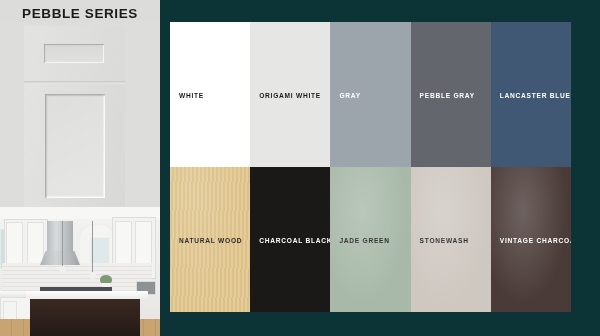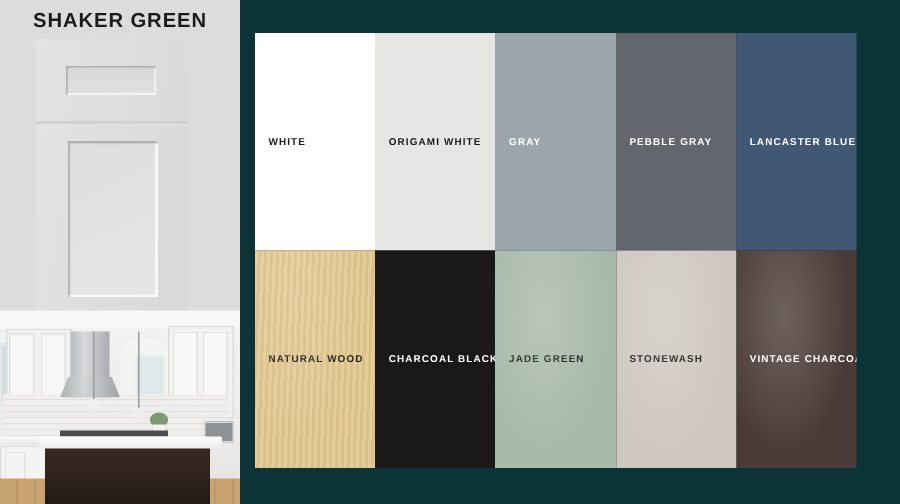--- a/index.html
+++ b/index.html
@@ -119,21 +119,21 @@
     content:"";position:absolute;inset:0;pointer-events:none;
     background:radial-gradient(ellipse at 40% 30%,rgba(255,255,255,.20),transparent 65%);
   }
 </style>
 </head>
 <body style="background: rgb(12, 52, 54);">
 
 <div id="app">
 
   <div class="left-panel" style="background: rgb(220, 220, 218);">
-    <div class="panel-title">SHAKER GREEN</div>
+    <div class="panel-title">PEBBLE SERIES</div>
 
     <div class="door-wrap">
       <div class="door">
         <div class="door-top">
           <div class="drawer-inset"></div>
         </div>
         <div class="door-split"></div>
         <div class="door-bottom">
           <div class="panel-inset"></div>
         </div>

